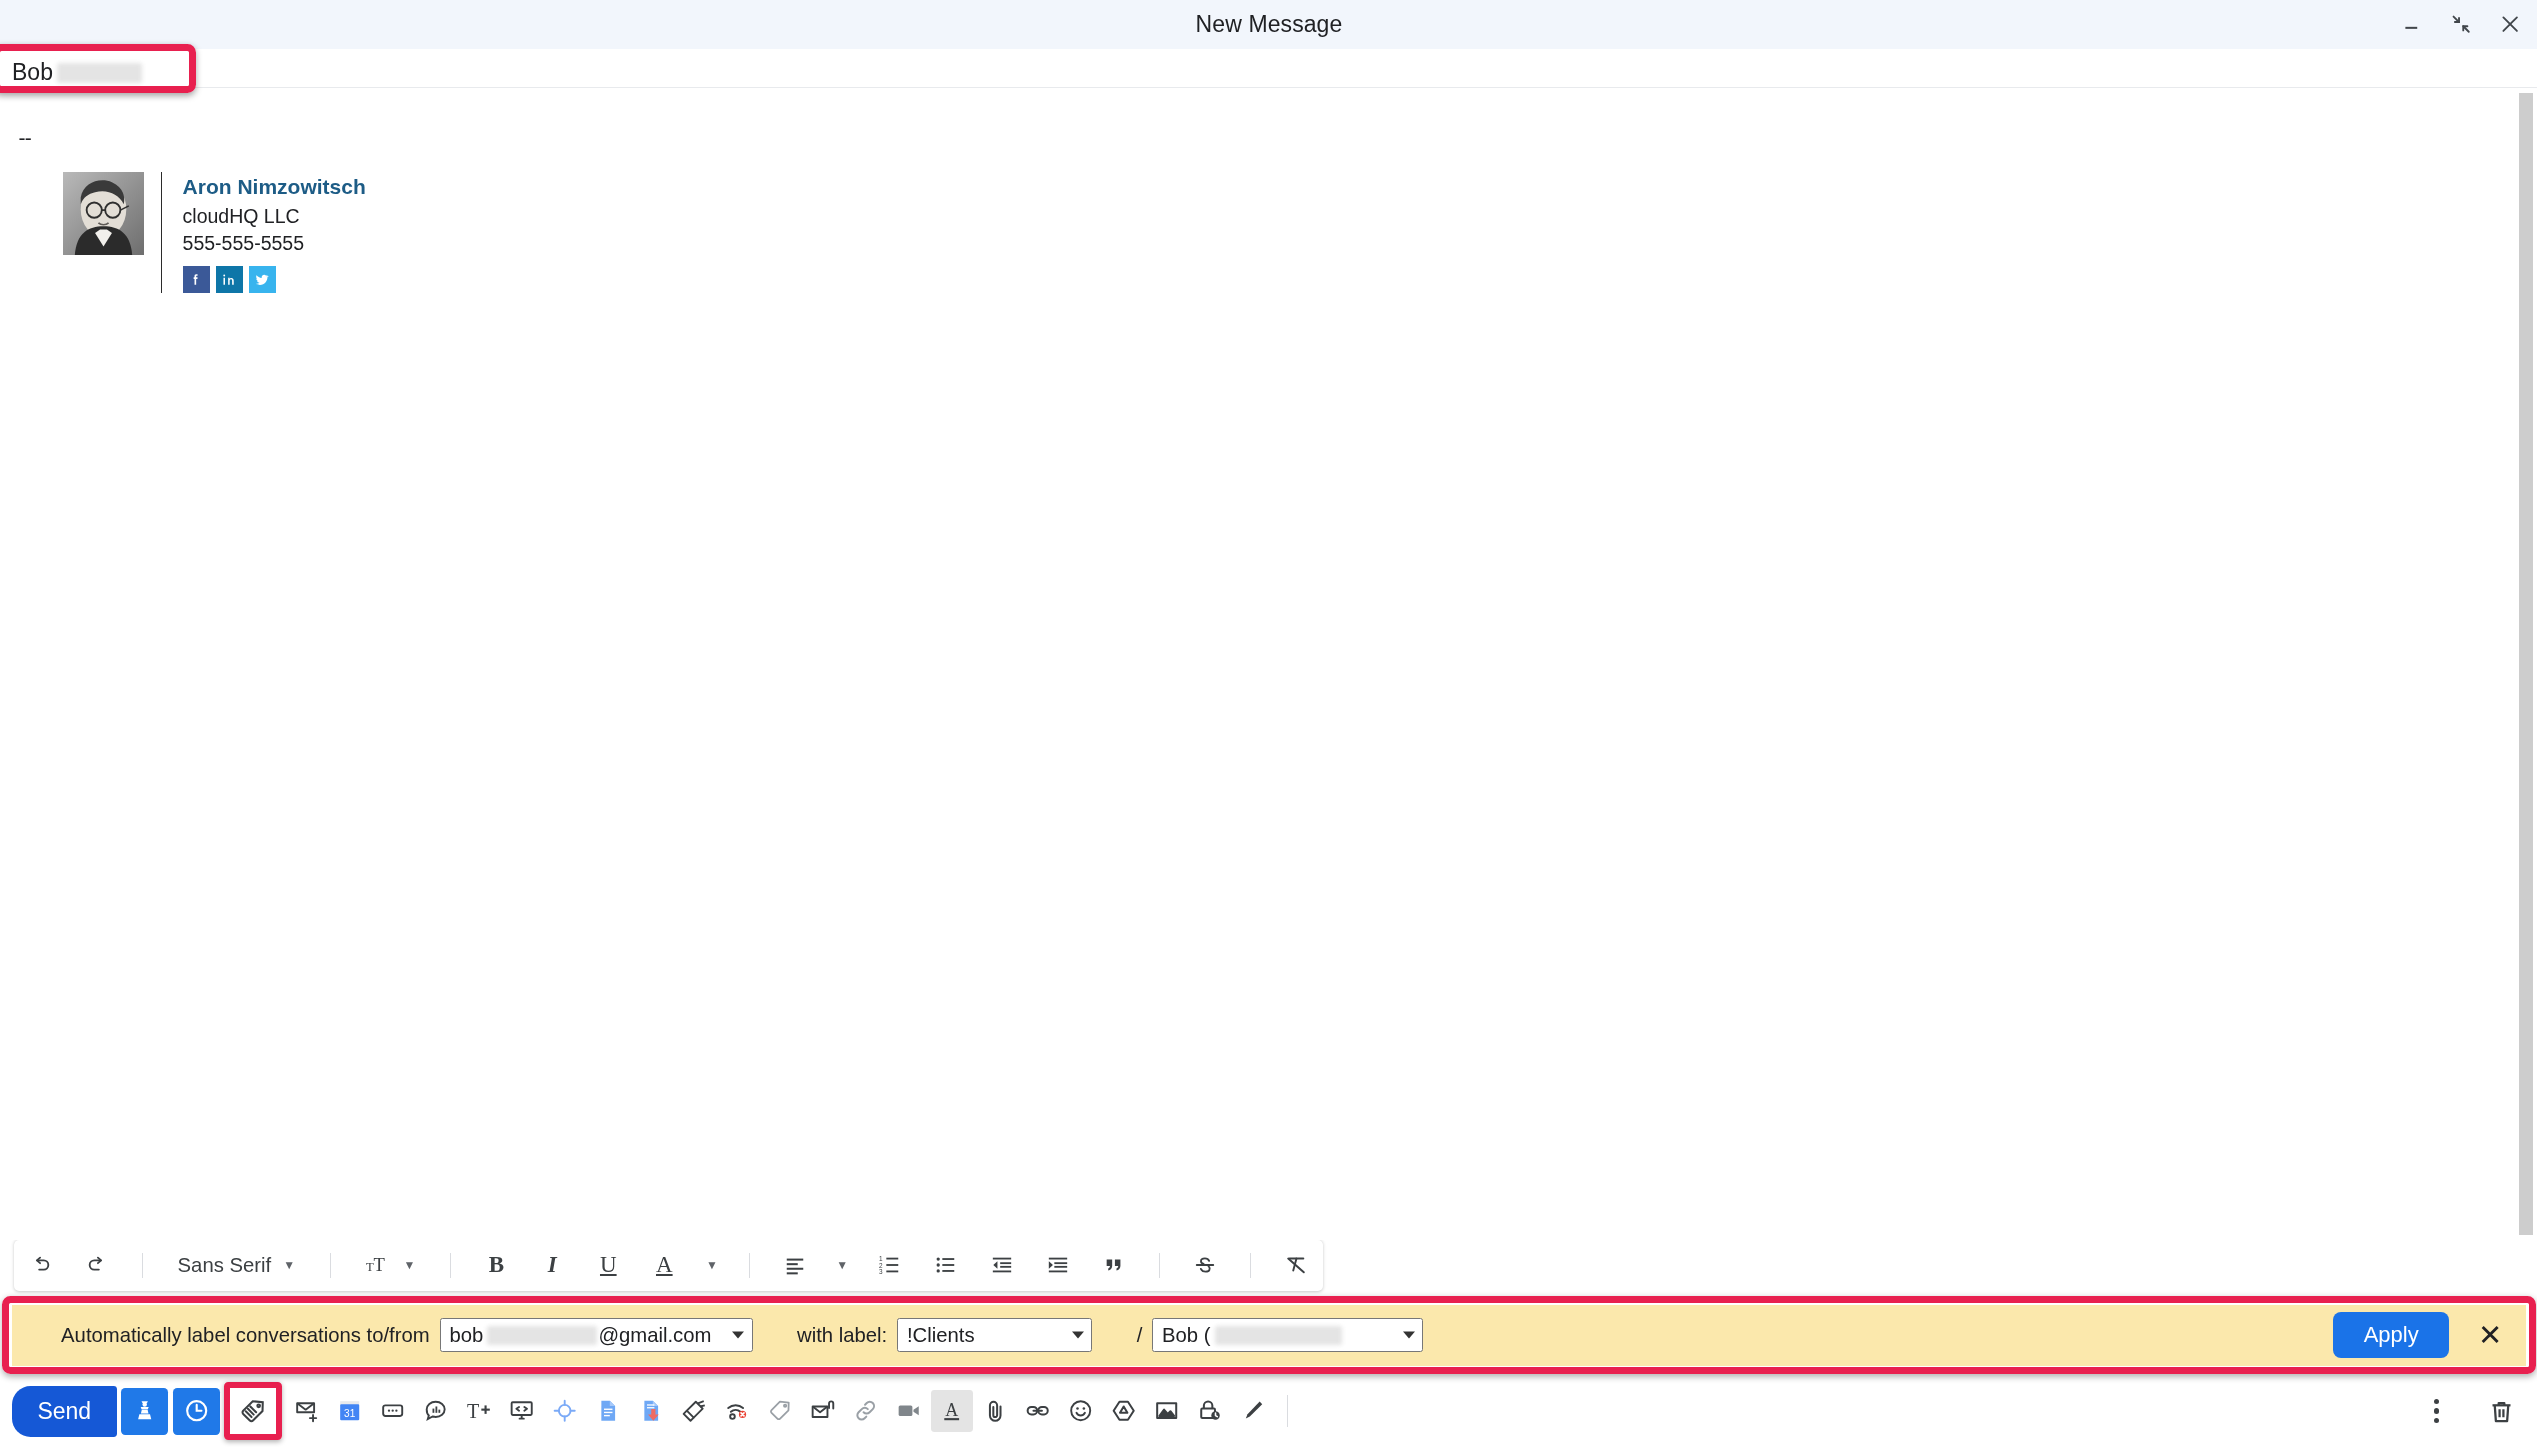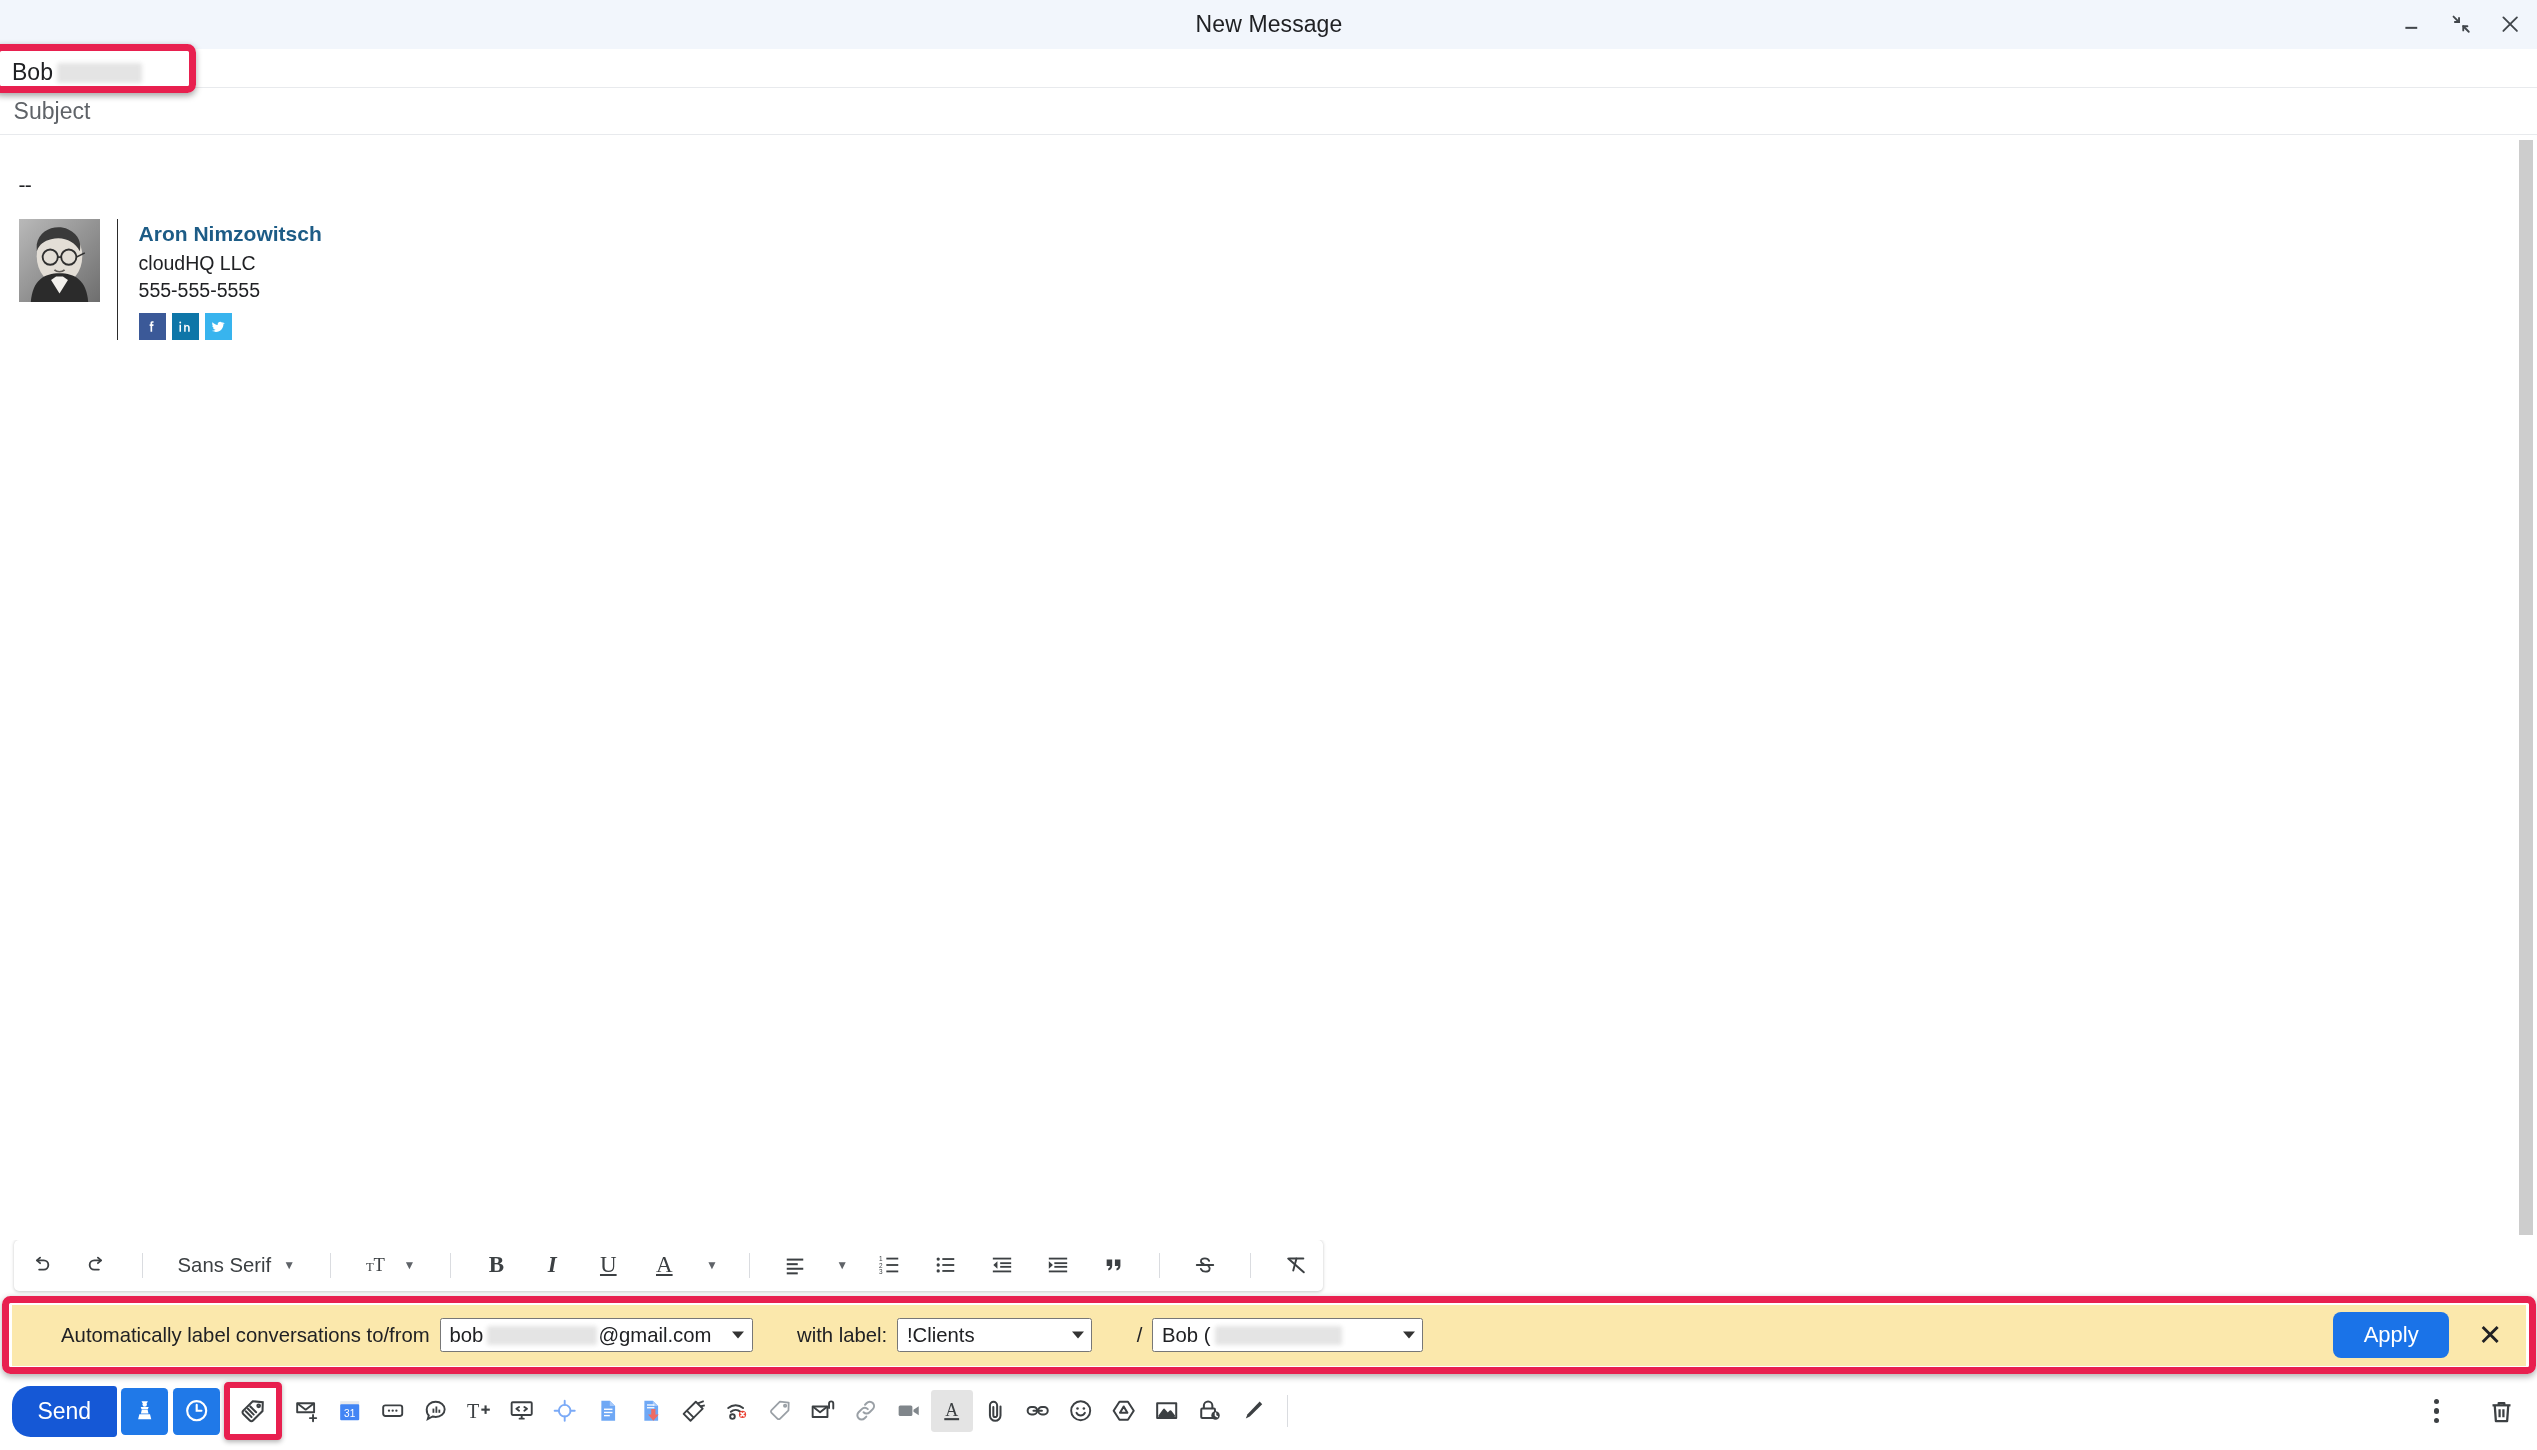--- a/index.html
+++ b/index.html
@@ -99,21 +99,21 @@
     padding: 39px 0 0 18.6px;
     overflow: hidden;
   }
   .sig-dashes {
     font-size: 21px; color: #202124;
     line-height: 1;
     margin-bottom: 24px;
     letter-spacing: -0.8px;
   }
   .signature {
-    display: flex; align-items: stretch;
+    display: flex; align-items: stretch; margin-left: 44px;
   }
   .sig-photo {
     width: 81px; height: 83px;
     overflow: hidden;
     flex: 0 0 auto;
     background: #cfcfcf;
     position: relative;
   }
   .sig-photo svg { display:block; width:100%; height:100%; }
   .sig-divider {
@@ -357,23 +357,20 @@
   </div>
 
   <div class="recipient-row">
     <div class="recipient-highlight"></div>
     <div class="recipient-chip">
       <span>Bob</span>
       <span class="redacted w-sm"></span>
     </div>
   </div>
 
-  <div class="subject-row">
-    <span class="subject-placeholder">Subject</span>
-  </div>
 
   <div class="body-area">
     <div class="sig-dashes">--</div>
 
     <div class="signature">
       <div class="sig-photo">
         <svg viewBox="0 0 96 98" preserveAspectRatio="none">
           <defs>
             <linearGradient id="bgg" x1="0" y1="0" x2="1" y2="1">
               <stop offset="0%" stop-color="#b9b9b9"></stop>

